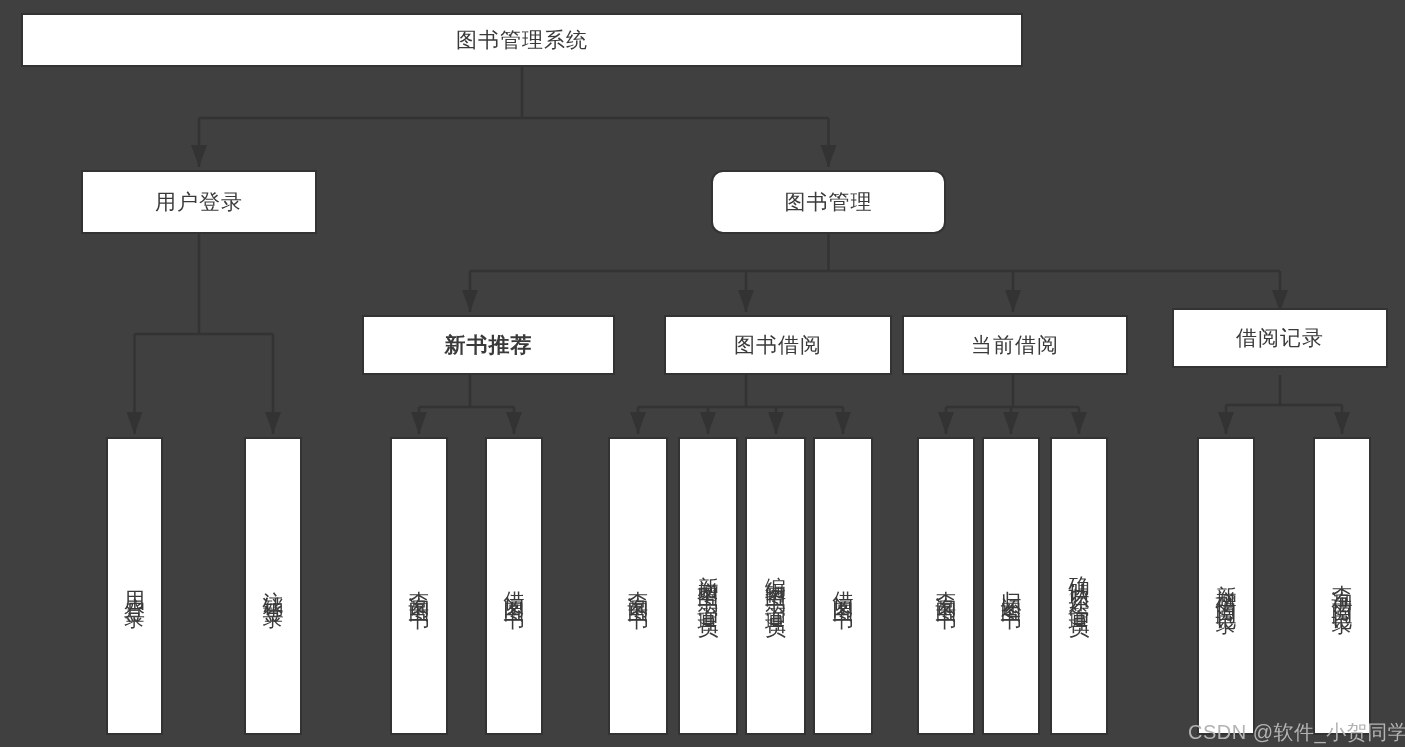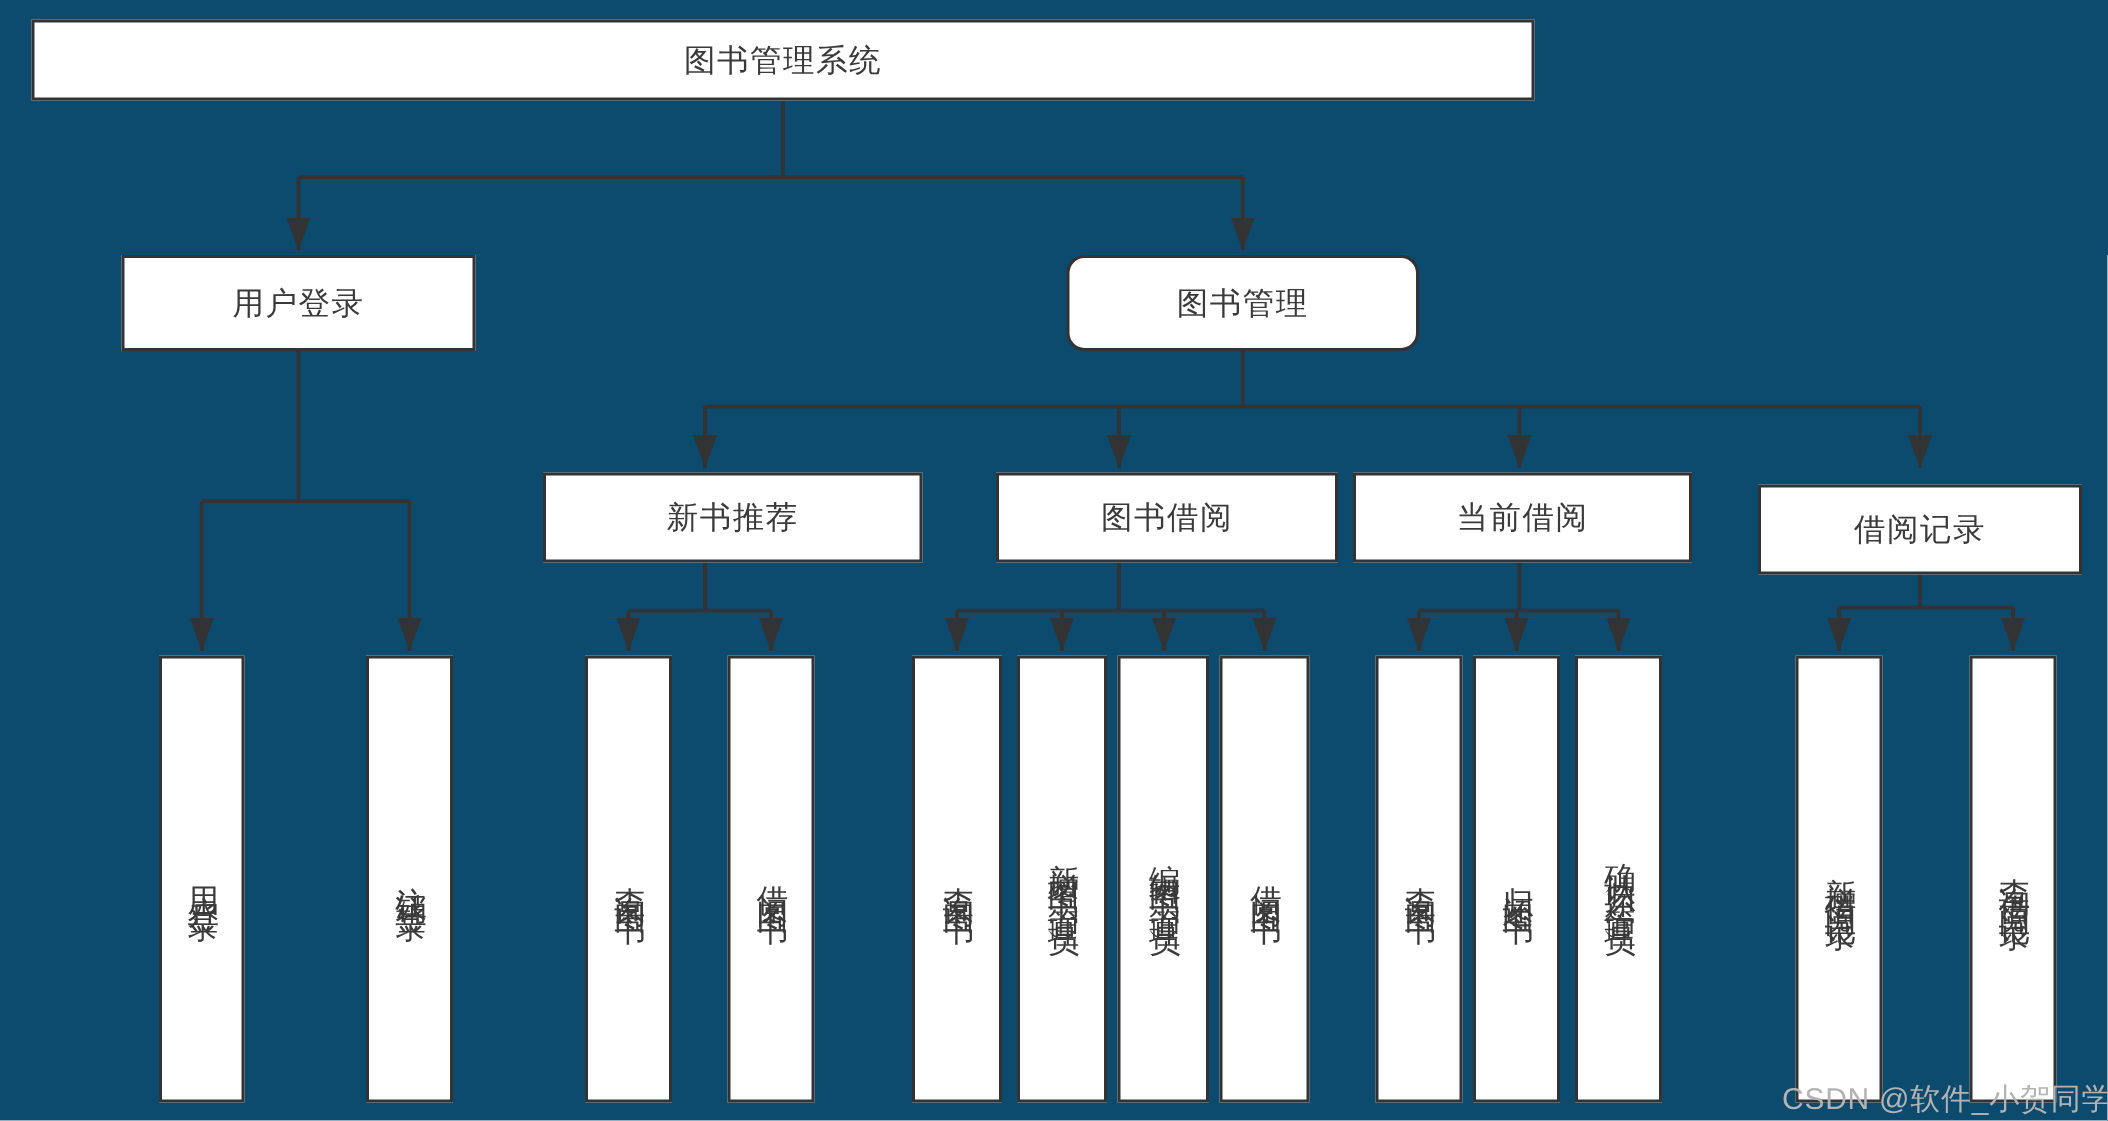--- a/index.html
+++ b/index.html
@@ -1,19 +1,19 @@
 <!DOCTYPE html>
 <html><head>
 <meta charset="utf-8">
 <style>
   html,body{margin:0;padding:0;background:#ffffff;}
   #canvas{
     position:relative;
     width:1405px;height:747px;
-    background:#0c4a6e;
+    background:#404040;
     font-family:"Liberation Sans", sans-serif;
     overflow:hidden;
   }
   #connectors{
     position:absolute;left:0;top:0;width:1405px;height:747px;z-index:1;
   }
   .box{
     position:absolute;
     box-sizing:border-box;
     border:2px solid #333333;
@@ -98,24 +98,24 @@
       <path d="M1226,405 L1226,434" marker-end="url(#arrow)"></path>
       <path d="M1342,405 L1342,434" marker-end="url(#arrow)"></path>
     </g>
   </svg>
 
   <div class="box" style="left:21px;top:13px;width:1002px;height:54px;">图书管理系统</div>
 
   <div class="box" style="left:81px;top:170px;width:236px;height:64px;">用户登录</div>
   <div class="box" style="left:711px;top:170px;width:235px;height:64px;border-radius:12px;">图书管理</div>
 
-  <div class="box" style="left:362px;top:315px;width:253px;height:60px;">新书推荐</div>
+  <div class="box" style="left:362px;top:315px;width:253px;height:60px;font-weight:bold;">新书推荐</div>
   <div class="box" style="left:632px;top:315px;width:228px;height:60px;margin-left:32px;">图书借阅</div>
   <div class="box" style="left:902px;top:315px;width:226px;height:60px;">当前借阅</div>
-  <div class="box" style="left:1172px;top:323px;width:216px;height:60px;">借阅记录</div>
+  <div class="box" style="left:1172px;top:308px;width:216px;height:60px;">借阅记录</div>
 
   <div class="vbox" style="left:106px;top:437px;width:57px;height:298px;">用户登录</div>
   <div class="vbox" style="left:244px;top:437px;width:58px;height:298px;">注销登录</div>
 
   <div class="vbox" style="left:390px;top:437px;width:58px;height:298px;">查询图书</div>
   <div class="vbox" style="left:485px;top:437px;width:58px;height:298px;">借阅图书</div>
 
   <div class="vbox" style="left:608px;top:437px;width:60px;height:298px;">查询图书</div>
   <div class="vbox" style="left:678px;top:437px;width:60px;height:298px;">新增图书（管理员）</div>
   <div class="vbox" style="left:745px;top:437px;width:61px;height:298px;">编辑图书（管理员）</div>

